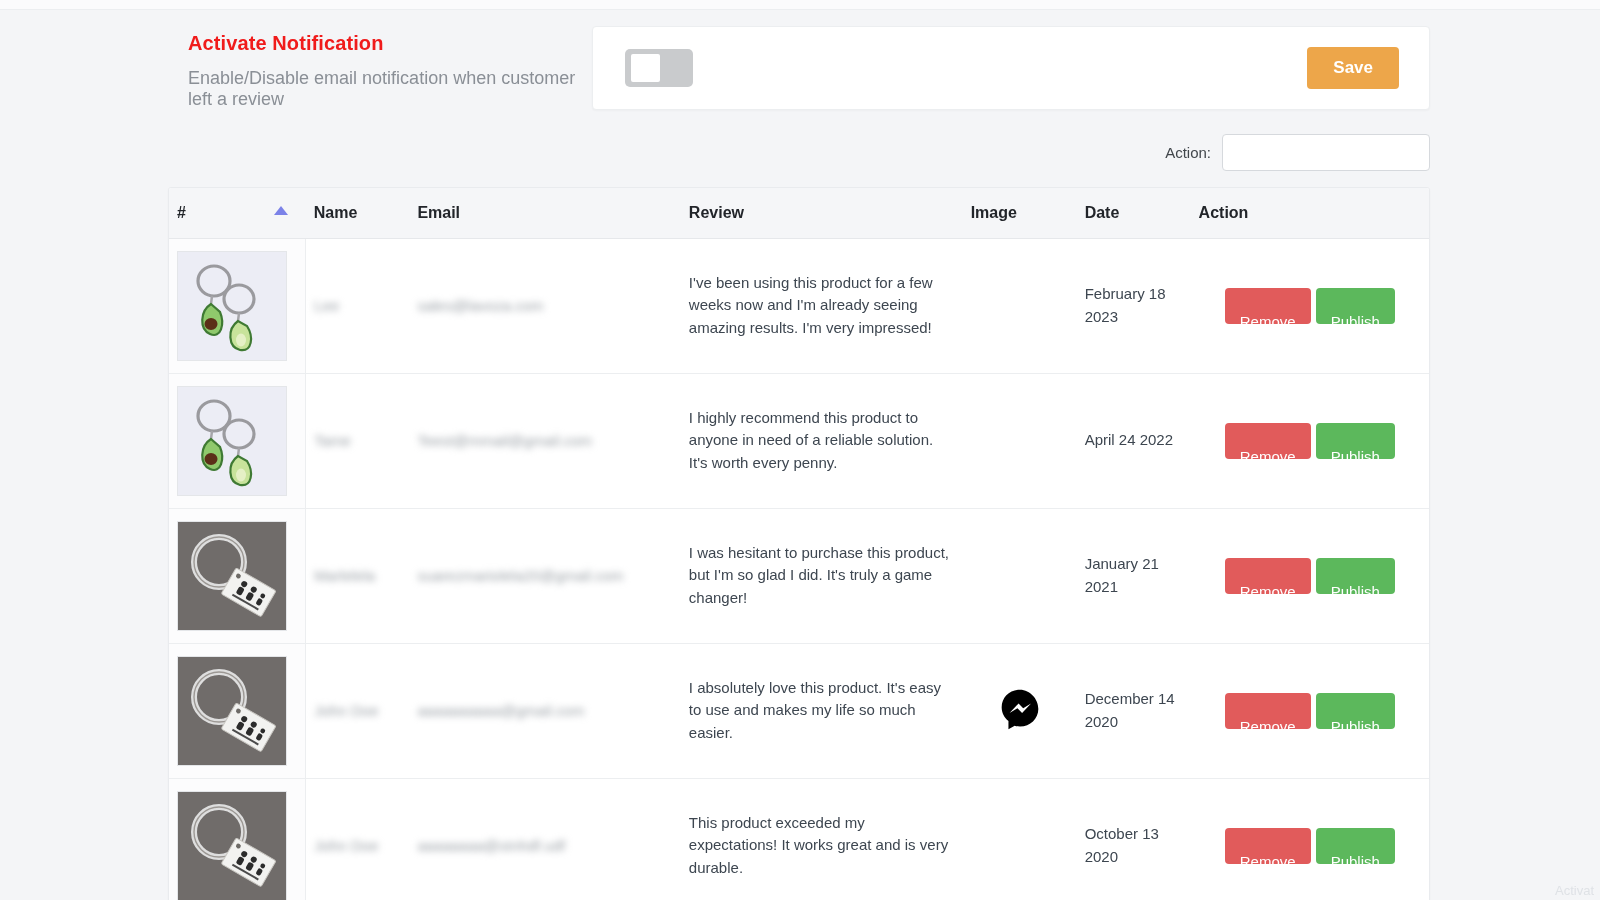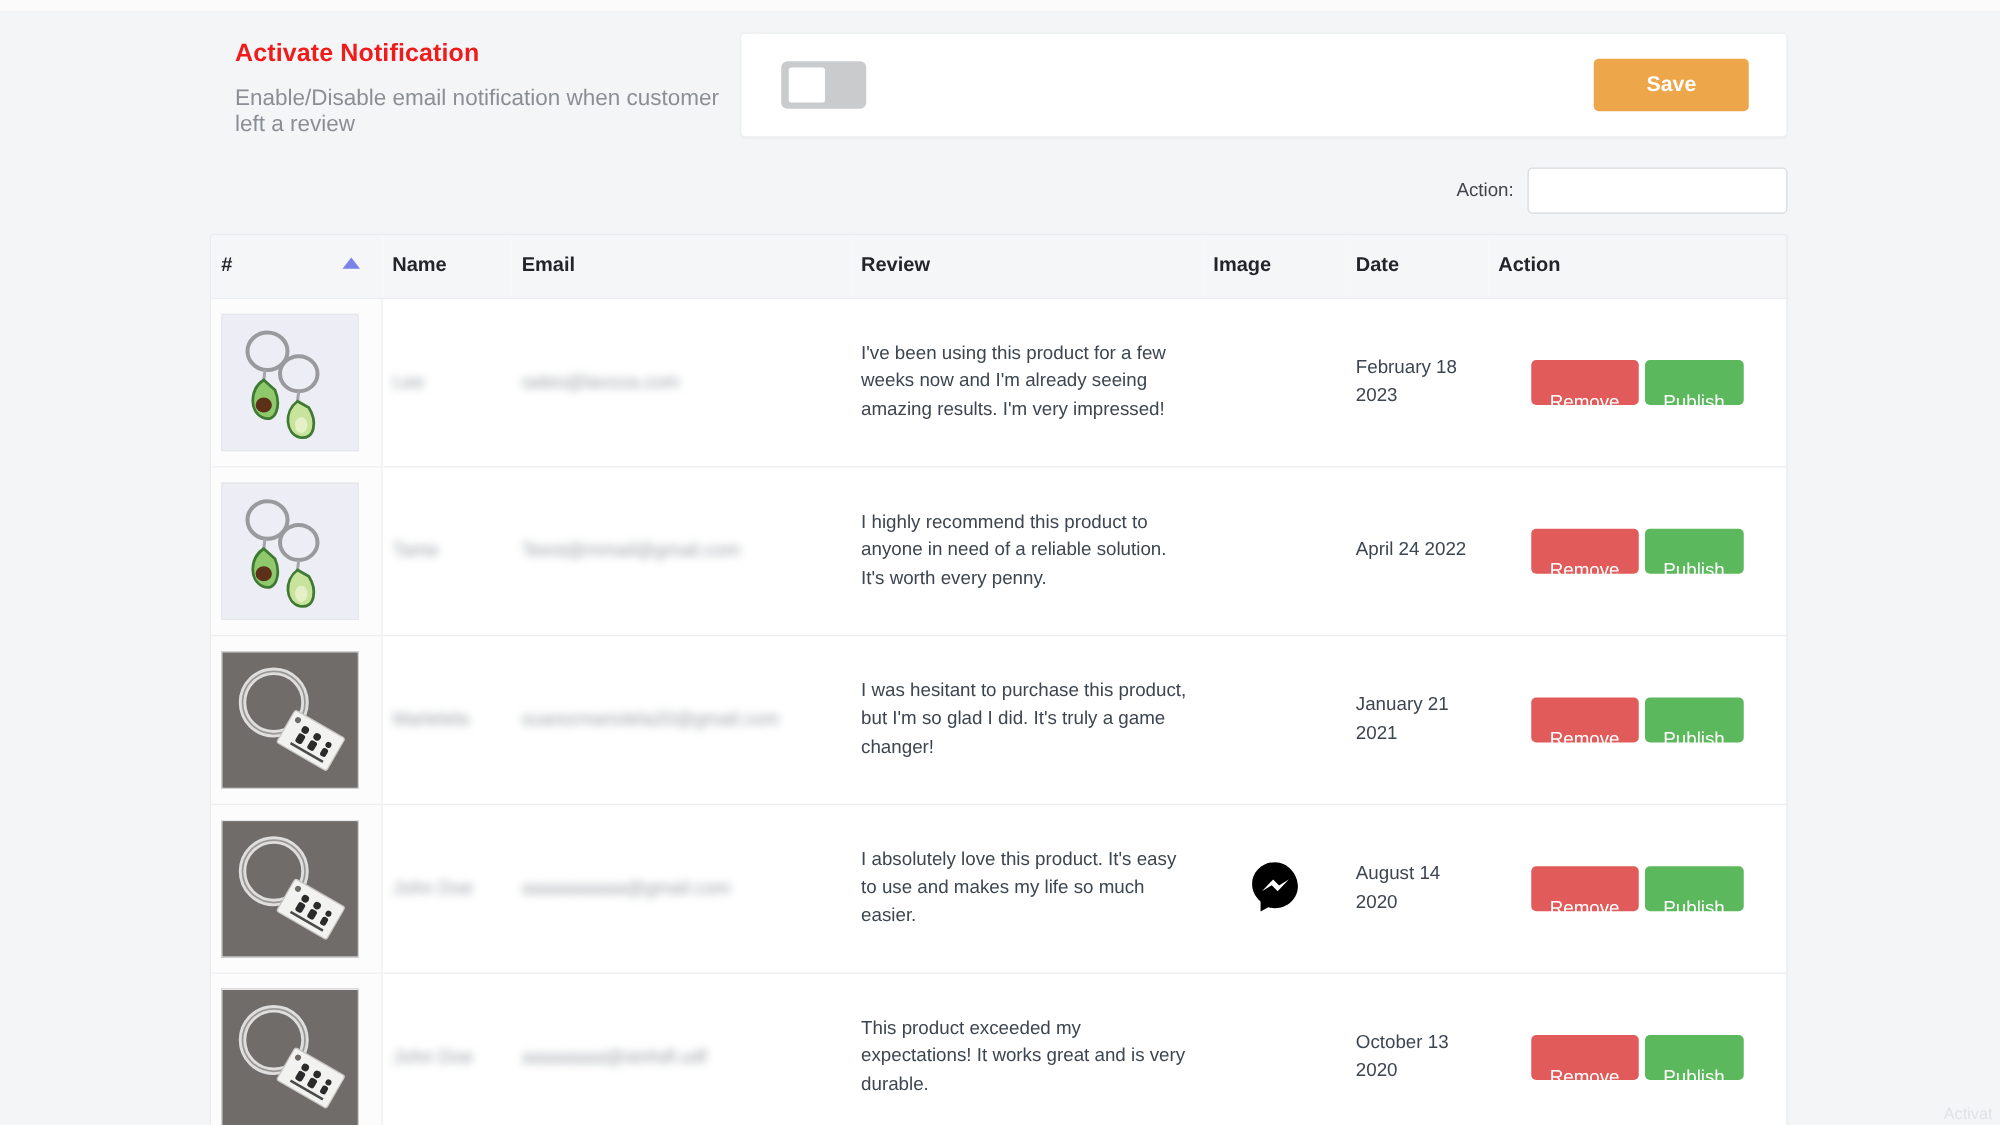--- a/index.html
+++ b/index.html
@@ -76,21 +76,21 @@
     border-radius: 2px;
   }
   .save-btn {
     background: #eda64a;
     color: #ffffff;
     border: none;
     border-radius: 4px;
     font-size: 17px;
     font-weight: bold;
     font-family: "Liberation Sans", sans-serif;
-    padding: 0 42px;
+    padding: 0 26px;
     height: 42px;
     cursor: pointer;
   }
 
   
   .search-row {
     display: flex;
     align-items: center;
     justify-content: flex-end;
     margin-top: 23px;
@@ -377,21 +377,21 @@
     </g>
   </svg></span>
               </td>
               <td class="c-name"><span class="blurred">John Doe</span></td>
               <td class="c-email"><span class="blurred">aaaaaaaaaa@gmail.com</span></td>
               <td class="c-review">I absolutely love this product. It's easy to use and makes my life so much easier.</td>
               <td class="c-image"><span><svg class="msgr" viewBox="0 0 48 48" width="44" height="44">
     <path fill="#000000" d="M24 3C12.9 3 4 11.4 4 22.1c0 6.1 2.9 11.5 7.4 15.1V46l6.8-3.7c1.8.5 3.8.8 5.8.8 11.1 0 20-8.4 20-19.1S35.1 3 24 3z"></path>
     <path fill="#ffffff" d="M12.6 28.3L22.4 18l5.1 5.3 8.5-5.3-9.7 10.3-5.1-5.2z"></path>
   </svg></span></td>
-              <td class="c-date">August 14 2020</td>
+              <td class="c-date">December 14 2020</td>
               <td class="c-action"><button class="btn btn-remove">Remove</button><button class="btn btn-publish">Publish</button></td>
             </tr>
             <tr>
               <td class="c-num">
                 <span class="thumb keytag"><svg viewBox="0 0 110 110" width="110" height="110">
     <rect width="110" height="110" fill="#706c6a"></rect>
     <circle cx="41" cy="40" r="25" fill="none" stroke="#dedede" stroke-width="6"></circle>
     <circle cx="41" cy="40" r="25" fill="none" stroke="#9c9894" stroke-width="1.4"></circle>
     <g transform="rotate(30 72 70)">
       <rect x="48" y="56" width="46" height="30" rx="2" fill="#f2f2f0" stroke="#c9c7c2" stroke-width="1"></rect>

